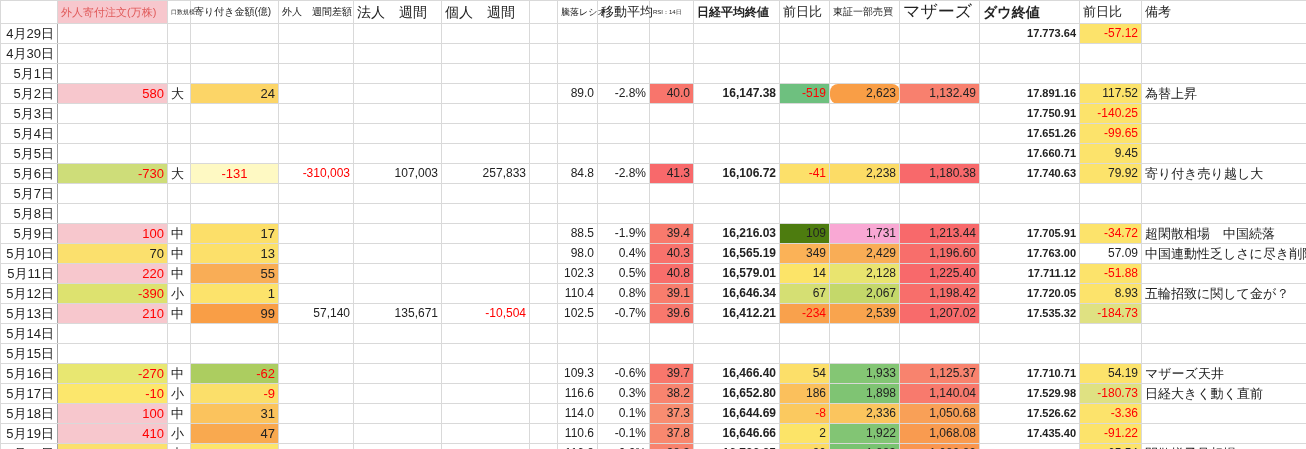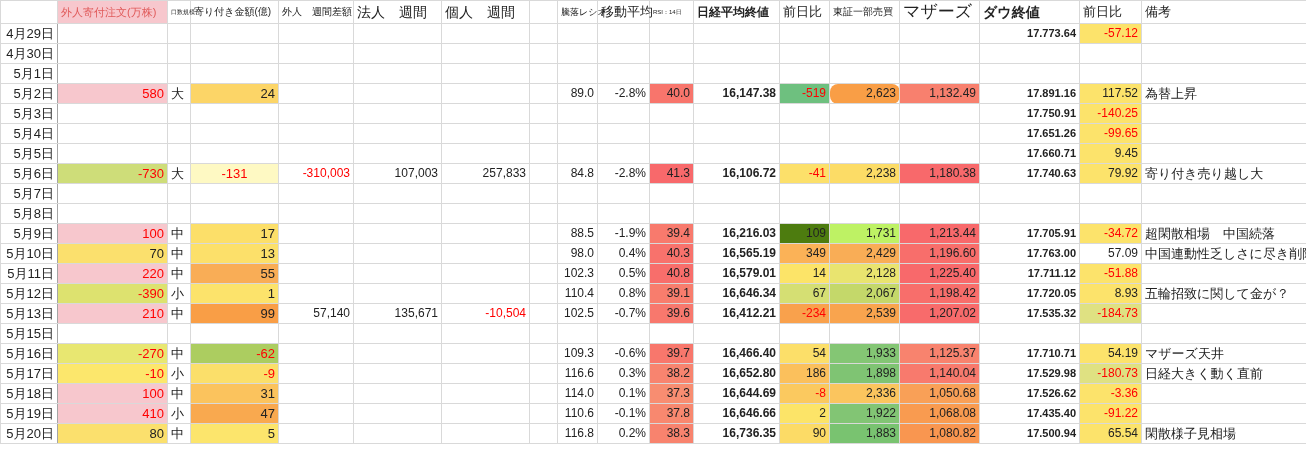--- a/index.html
+++ b/index.html
@@ -284,21 +284,21 @@
           <td class="c-opening_amount" style="background: rgb(252, 223, 105);">17</td>
           <td class="c-foreign_weekly"></td>
           <td class="c-corp_weekly"></td>
           <td class="c-individual_weekly"></td>
           <td class="c-spacer"></td>
           <td class="c-updown_ratio">88.5</td>
           <td class="c-moving_avg">-1.9%</td>
           <td class="c-rsi" style="background: rgb(248, 122, 109);">39.4</td>
           <td class="c-nikkei_close">16,216.03</td>
           <td class="c-nikkei_change" style="background: #4d7c0f;">109</td>
-          <td class="c-tse1_volume" style="background: #bef264; text-align: right;">1,731</td>
+          <td class="c-tse1_volume" style="background: #f9a8d4; text-align: right;">1,731</td>
           <td class="c-mothers" style="background: rgb(248, 105, 107);">1,213.44</td>
           <td class="c-dow_close">17.705.91</td>
           <td class="c-dow_change" style="background: rgb(252, 227, 107); color: rgb(255, 0, 0);">-34.72</td>
           <td class="c-remarks">超閑散相場　中国続落</td>
         </tr>
         <tr>
           <td class="c-date">5月10日</td>
           <td class="c-foreign_orders" style="background: rgb(251, 224, 109);">70</td>
           <td class="c-size">中</td>
           <td class="c-opening_amount" style="background: rgb(252, 224, 106);">13</td>
@@ -371,20 +371,40 @@
           <td class="c-rsi" style="background: rgb(248, 120, 109);">39.6</td>
           <td class="c-nikkei_close">16,412.21</td>
           <td class="c-nikkei_change" style="background: rgb(249, 161, 76); color: rgb(255, 0, 0);">-234</td>
           <td class="c-tse1_volume" style="background: rgb(249, 164, 78);">2,539</td>
           <td class="c-mothers" style="background: rgb(248, 107, 107);">1,207.02</td>
           <td class="c-dow_close">17.535.32</td>
           <td class="c-dow_change" style="background: rgb(223, 225, 130); color: rgb(255, 0, 0);">-184.73</td>
           <td class="c-remarks"></td>
         </tr>
         <tr>
+          <td class="c-date">5月14日</td>
+          <td class="c-foreign_orders"></td>
+          <td class="c-size"></td>
+          <td class="c-opening_amount"></td>
+          <td class="c-foreign_weekly"></td>
+          <td class="c-corp_weekly"></td>
+          <td class="c-individual_weekly"></td>
+          <td class="c-spacer"></td>
+          <td class="c-updown_ratio"></td>
+          <td class="c-moving_avg"></td>
+          <td class="c-rsi"></td>
+          <td class="c-nikkei_close"></td>
+          <td class="c-nikkei_change"></td>
+          <td class="c-tse1_volume"></td>
+          <td class="c-mothers"></td>
+          <td class="c-dow_close"></td>
+          <td class="c-dow_change"></td>
+          <td class="c-remarks"></td>
+        </tr>
+        <tr>
           <td class="c-date">5月15日</td>
           <td class="c-foreign_orders"></td>
           <td class="c-size"></td>
           <td class="c-opening_amount"></td>
           <td class="c-foreign_weekly"></td>
           <td class="c-corp_weekly"></td>
           <td class="c-individual_weekly"></td>
           <td class="c-spacer"></td>
           <td class="c-updown_ratio"></td>
           <td class="c-moving_avg"></td>

